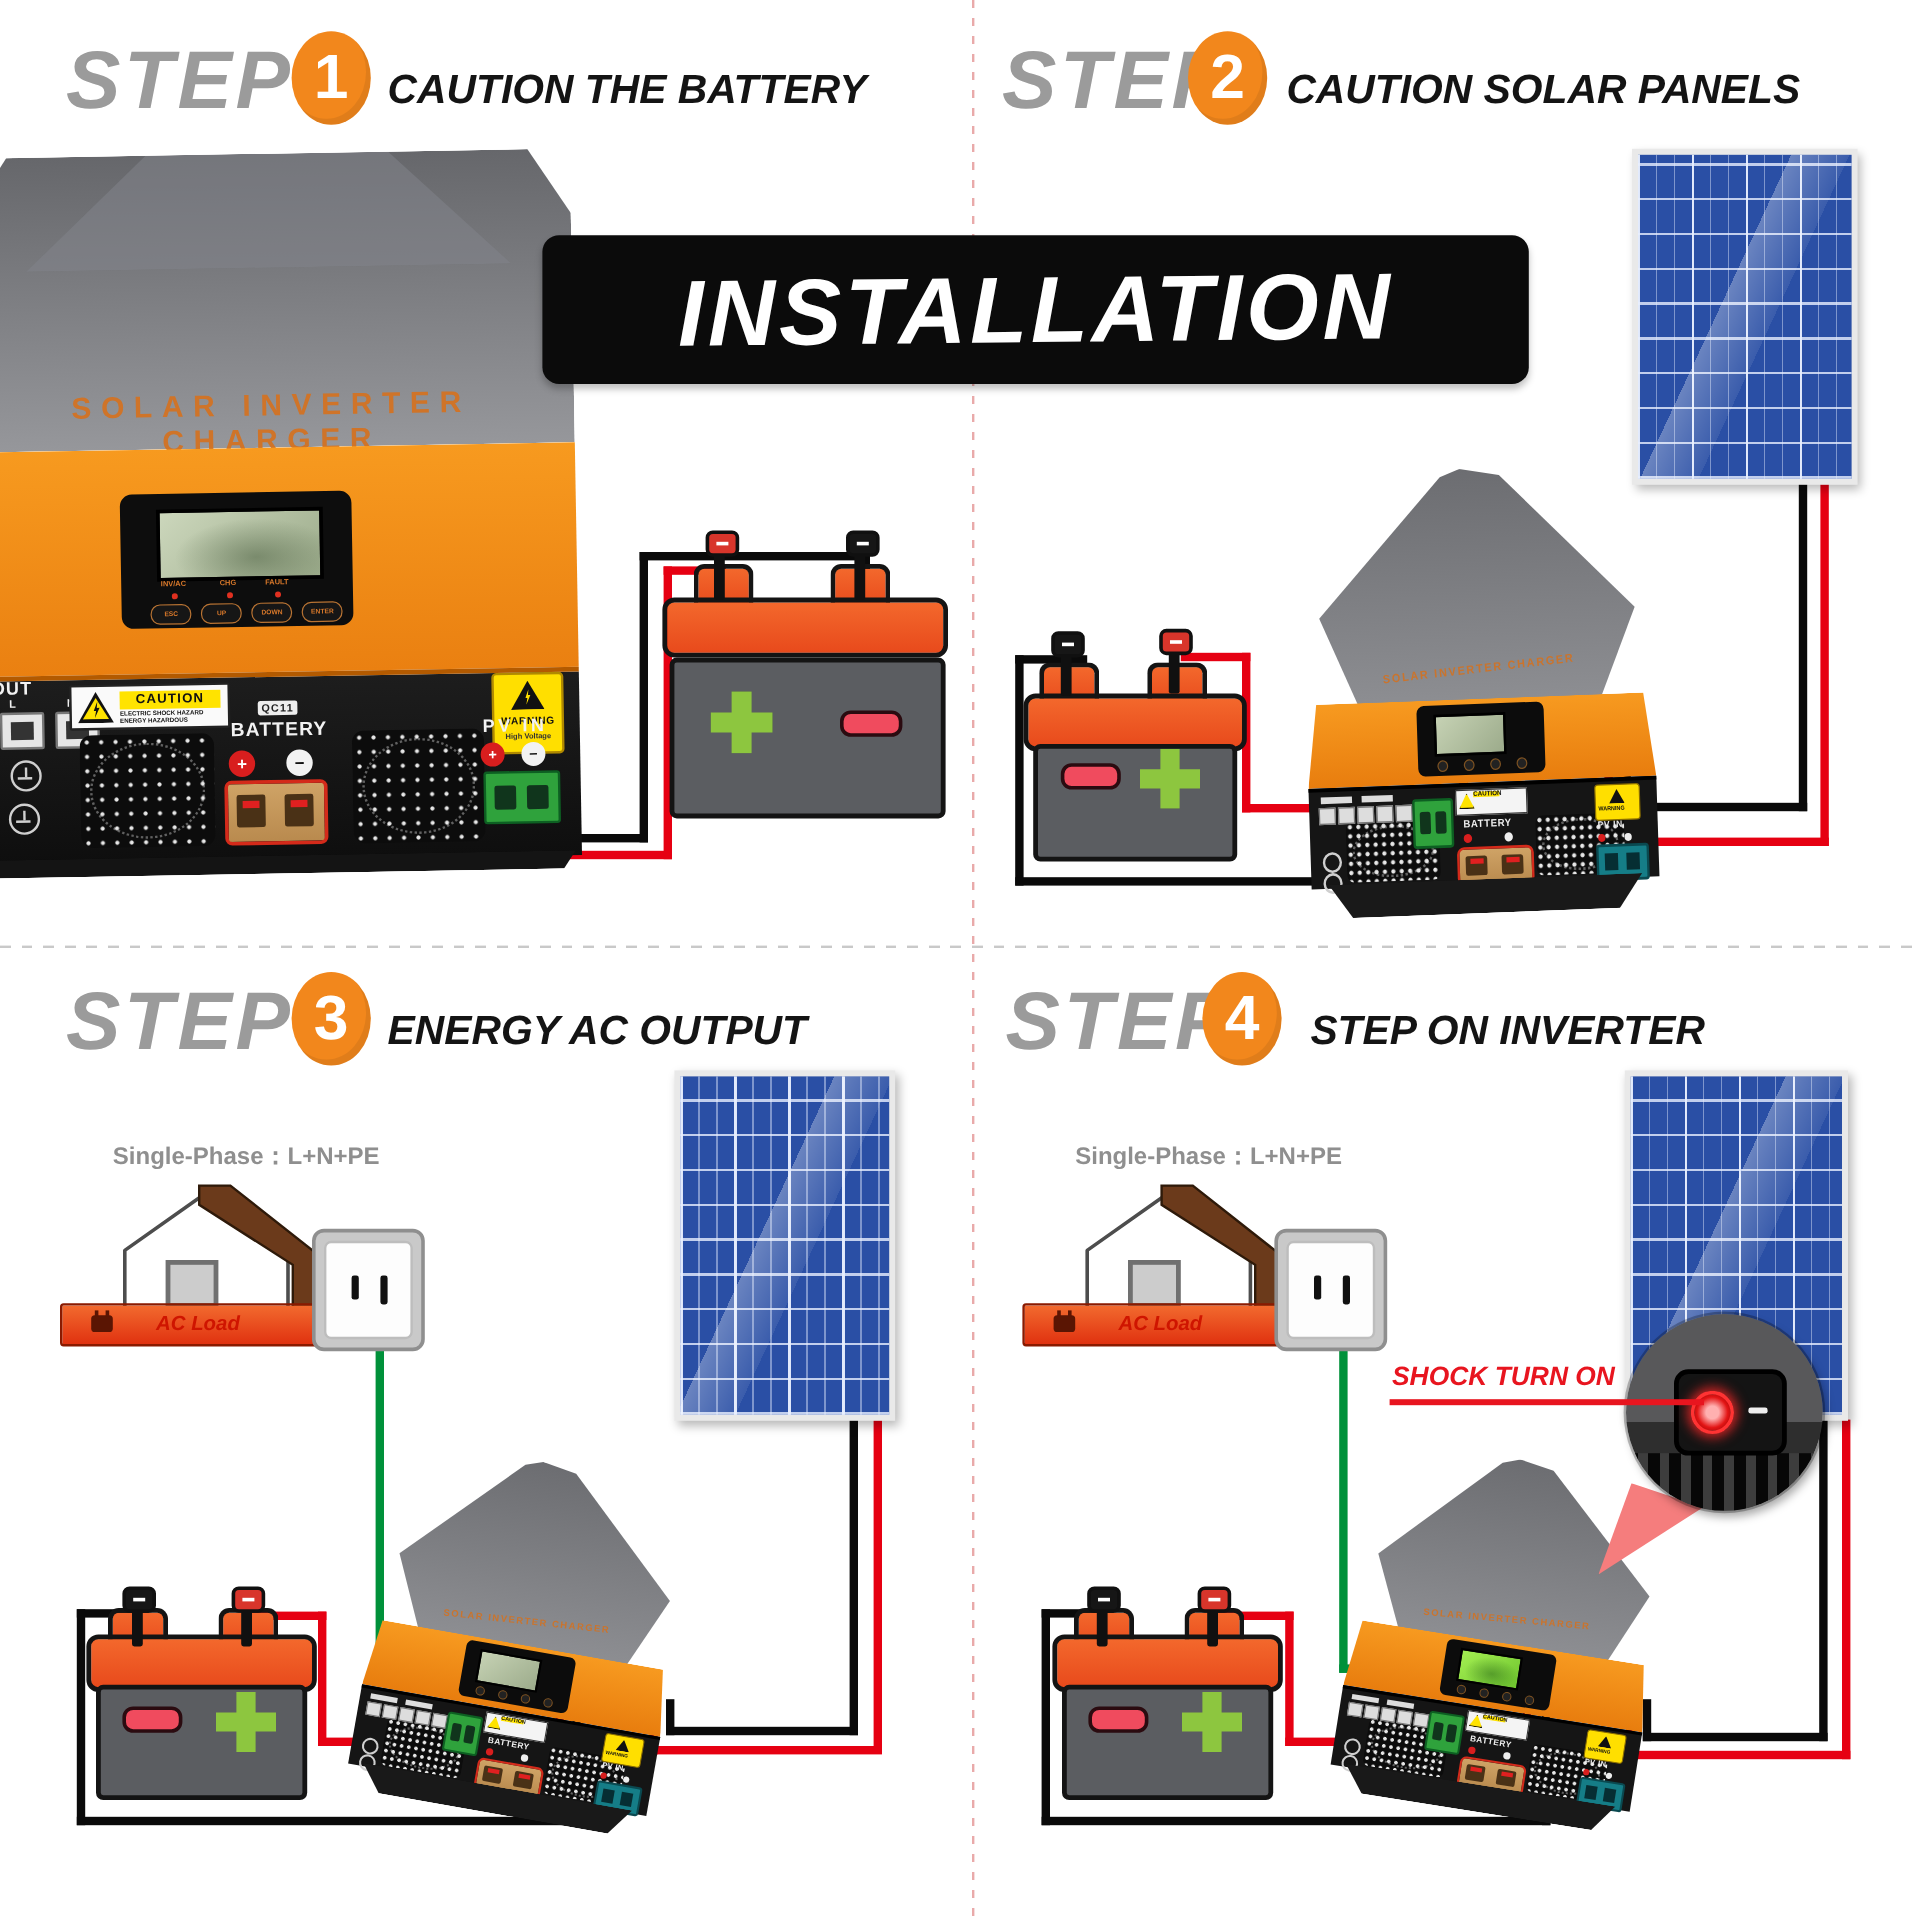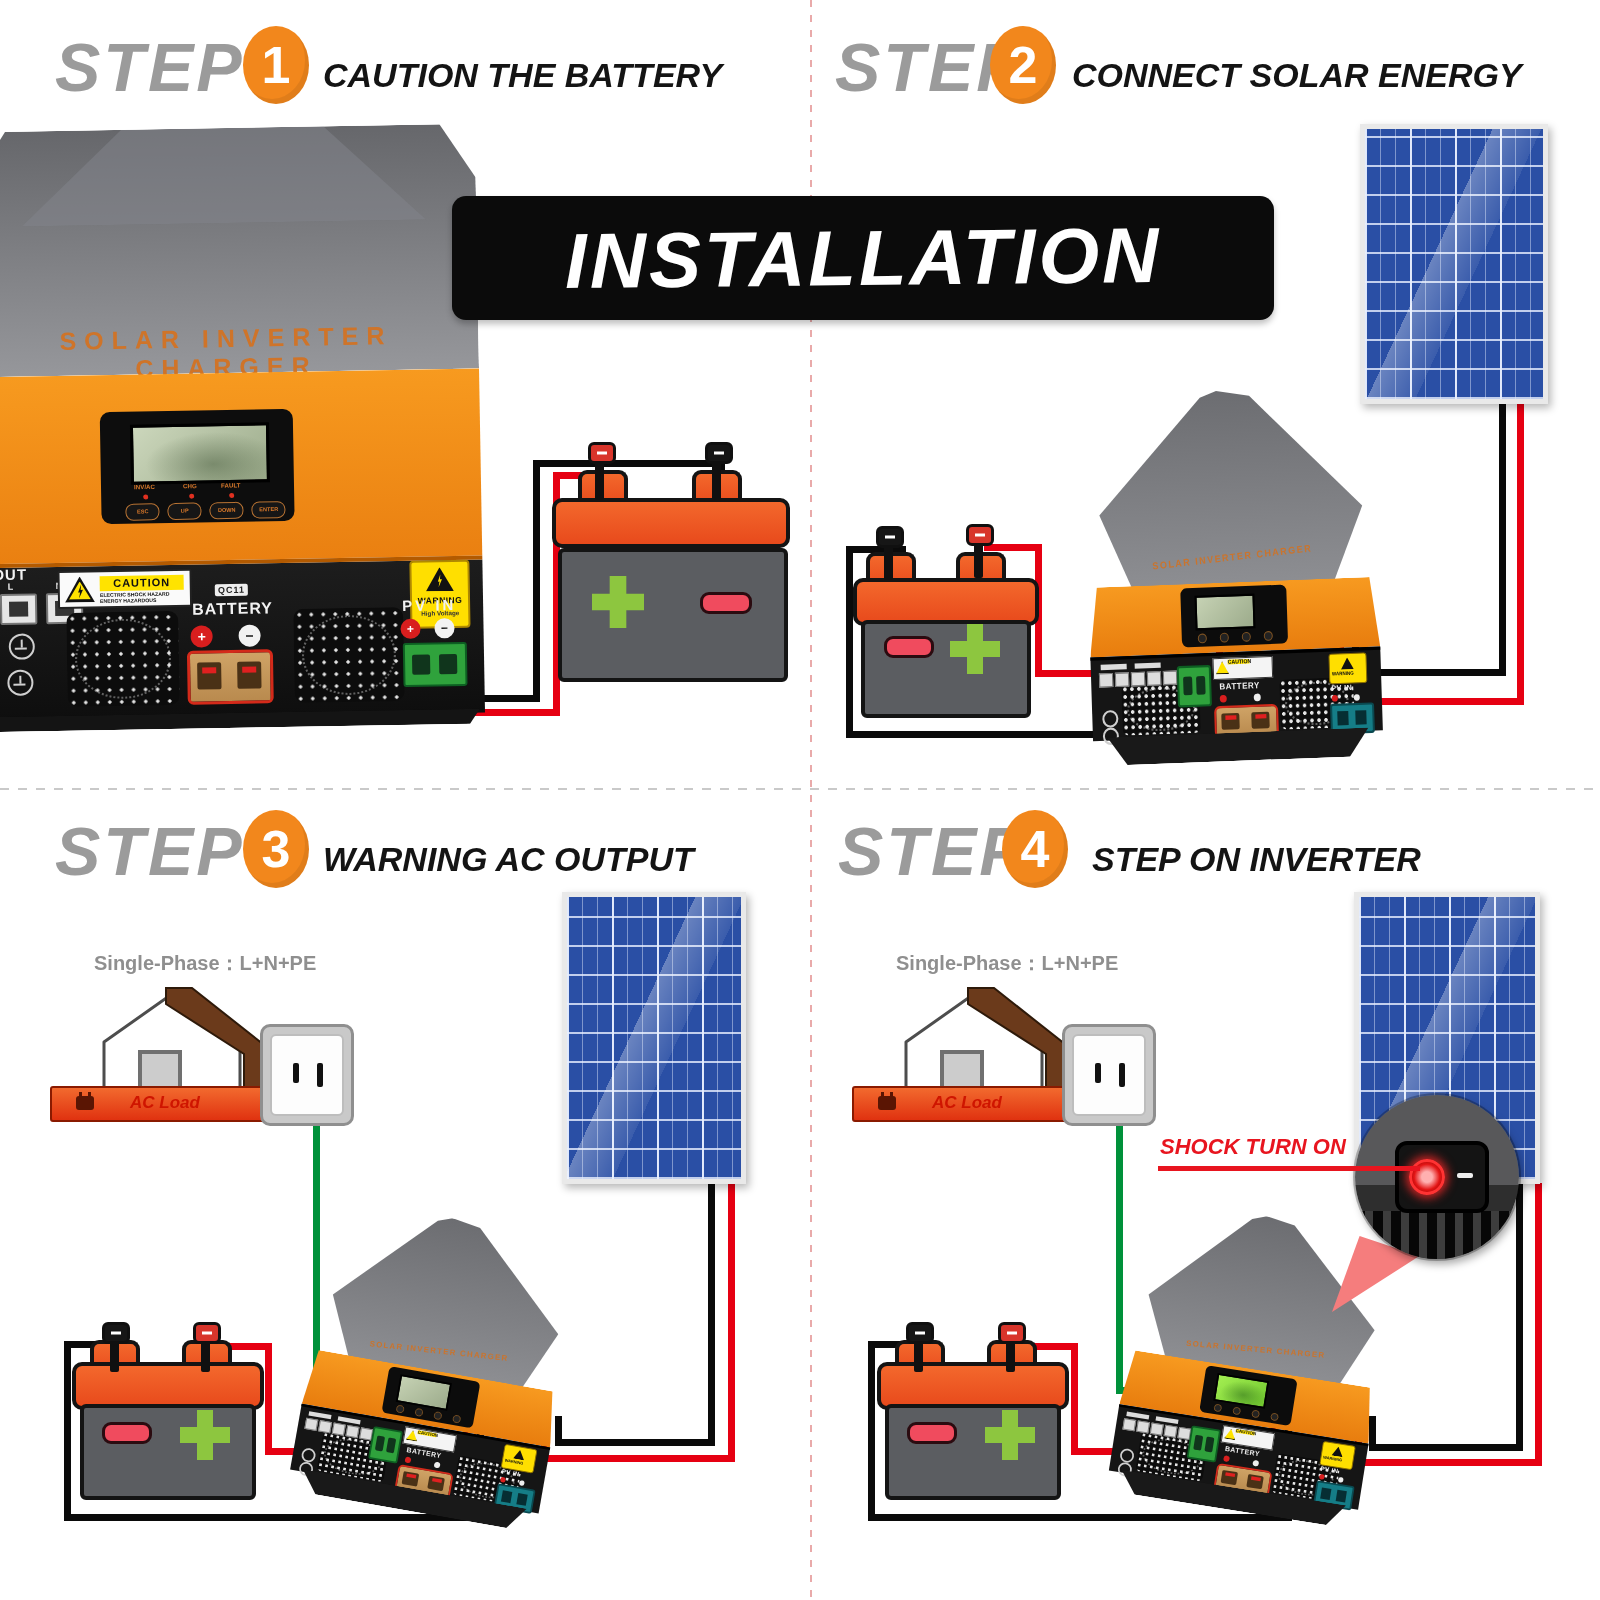--- a/index.html
+++ b/index.html
@@ -270,21 +270,21 @@
   </div>
 </div>
 
 <div class="banner">
   <span>INSTALLATION</span>
 </div>
 
 <div>
   <span class="hdr-step" style="left:835px;top:28px">STEP</span>
   <span class="hdr-num" style="left:990px;top:26px">2</span>
-  <span class="hdr-title" style="left:1072px;top:56px">CONNECT SOLAR ENERGY</span>
+  <span class="hdr-title" style="left:1072px;top:56px">CAUTION SOLAR PANELS</span>
 
   <div class="sp" style="left:1360px;top:124px;width:188px;height:280px">
       <div class="sp-in"></div>
     </div>
 
   <div class="inv3d" style="left:1082px;top:396px;transform:scale(1,1.09) rotate(-2deg);transform-origin:0 0">
     <div class="i3-gray">
         <span class="i3-brand">SOLAR INVERTER CHARGER</span>
       </div>
     <div class="i3-orange"></div>
@@ -370,21 +370,21 @@
   <div>
     <span class="w" style="left:1352px;top:630px;width:7px;height:46px"></span>
     <span class="w" style="left:1352px;top:669px;width:154px;height:7px"></span>
     <span class="w" style="left:1499px;top:382px;width:7px;height:294px"></span>
   </div>
 </div>
 
 <div>
   <span class="hdr-step" style="left:55px;top:812px">STEP</span>
   <span class="hdr-num" style="left:243px;top:810px">3</span>
-  <span class="hdr-title" style="left:323px;top:840px">WARNING AC OUTPUT</span>
+  <span class="hdr-title" style="left:323px;top:840px">ENERGY AC OUTPUT</span>
 
   <span class="sphase" style="left:94px;top:950px">Single-Phase：L+N+PE</span>
   <div class="housewrap" style="left:96px;top:984px">
     <svg width="212" height="126" viewBox="0 0 212 126">
       <polygon points="8,58 76,10 144,58 144,122 8,122" fill="#ffffff" stroke="#4d4d4d" stroke-width="3" stroke-linejoin="round"></polygon>
       <path d="M70,4 L96,4 L172,64 L172,122 L148,122 L148,70 L70,20 Z" fill="#6b3a1b" stroke="#2e1a0a" stroke-width="2"></path>
       <rect x="44" y="68" width="40" height="36" fill="#cccccc" stroke="#707070" stroke-width="4"></rect>
     </svg>
   </div>
   <div class="acband" style="left:50px;top:1086px">

